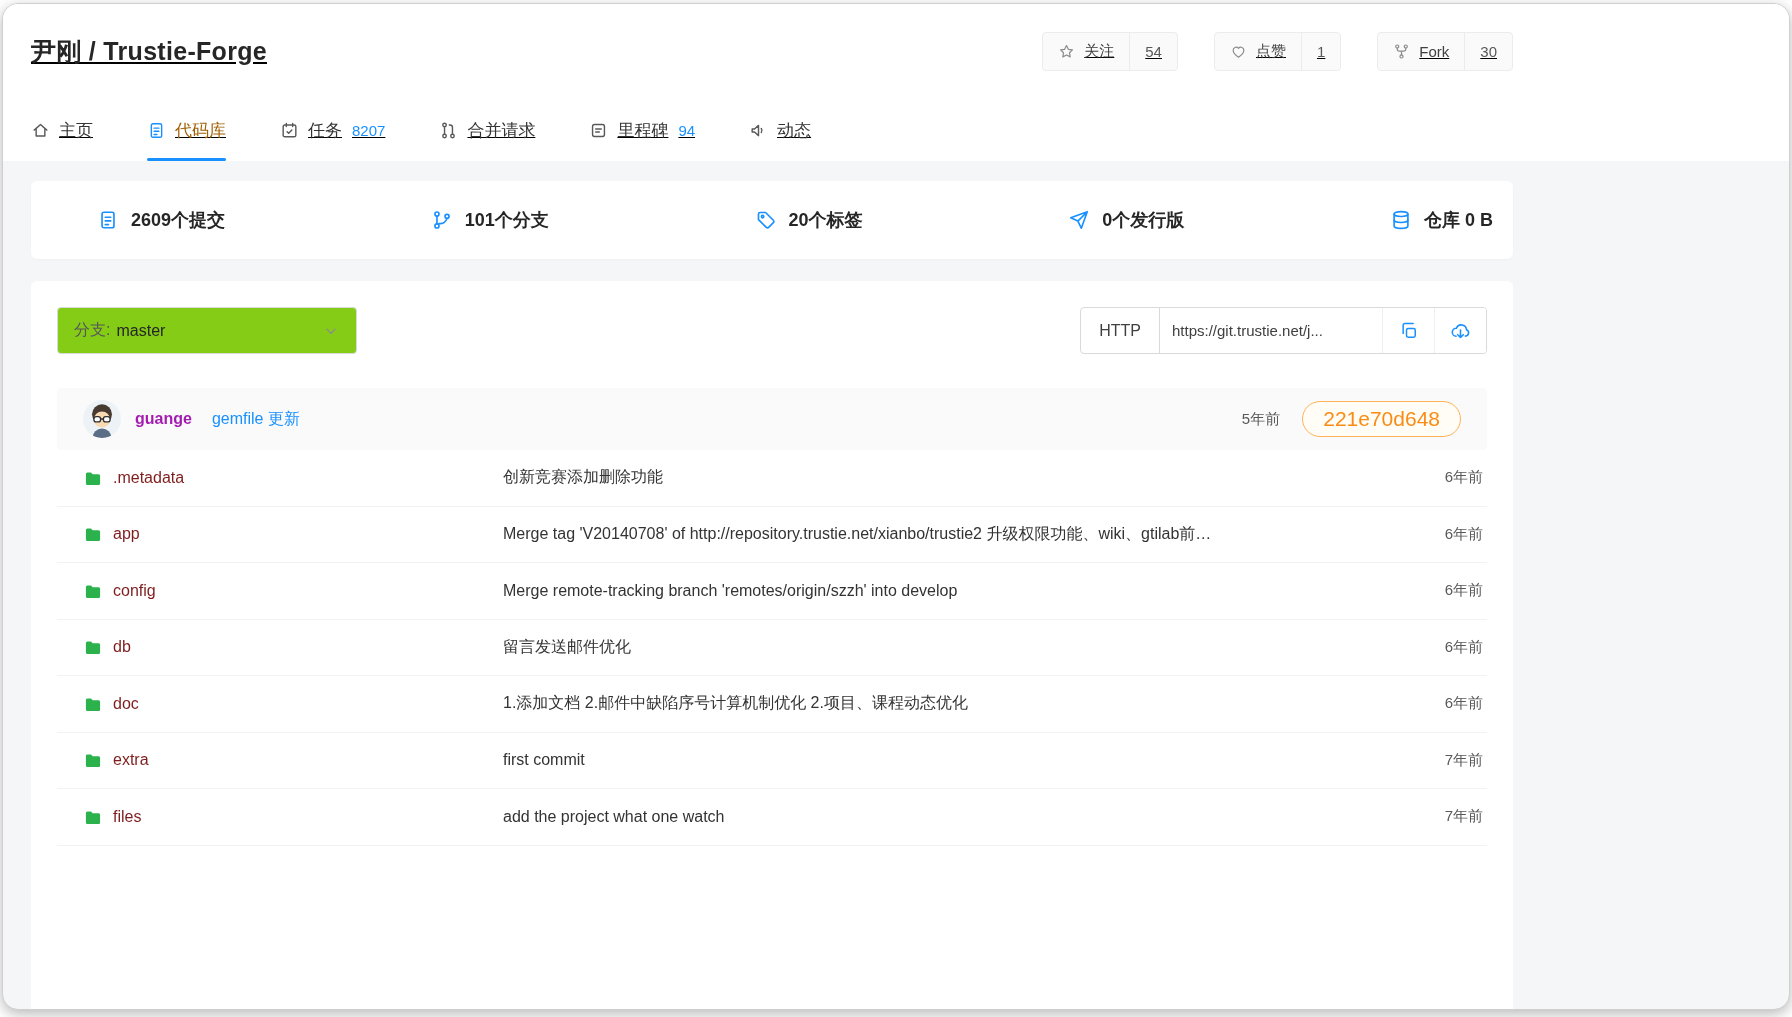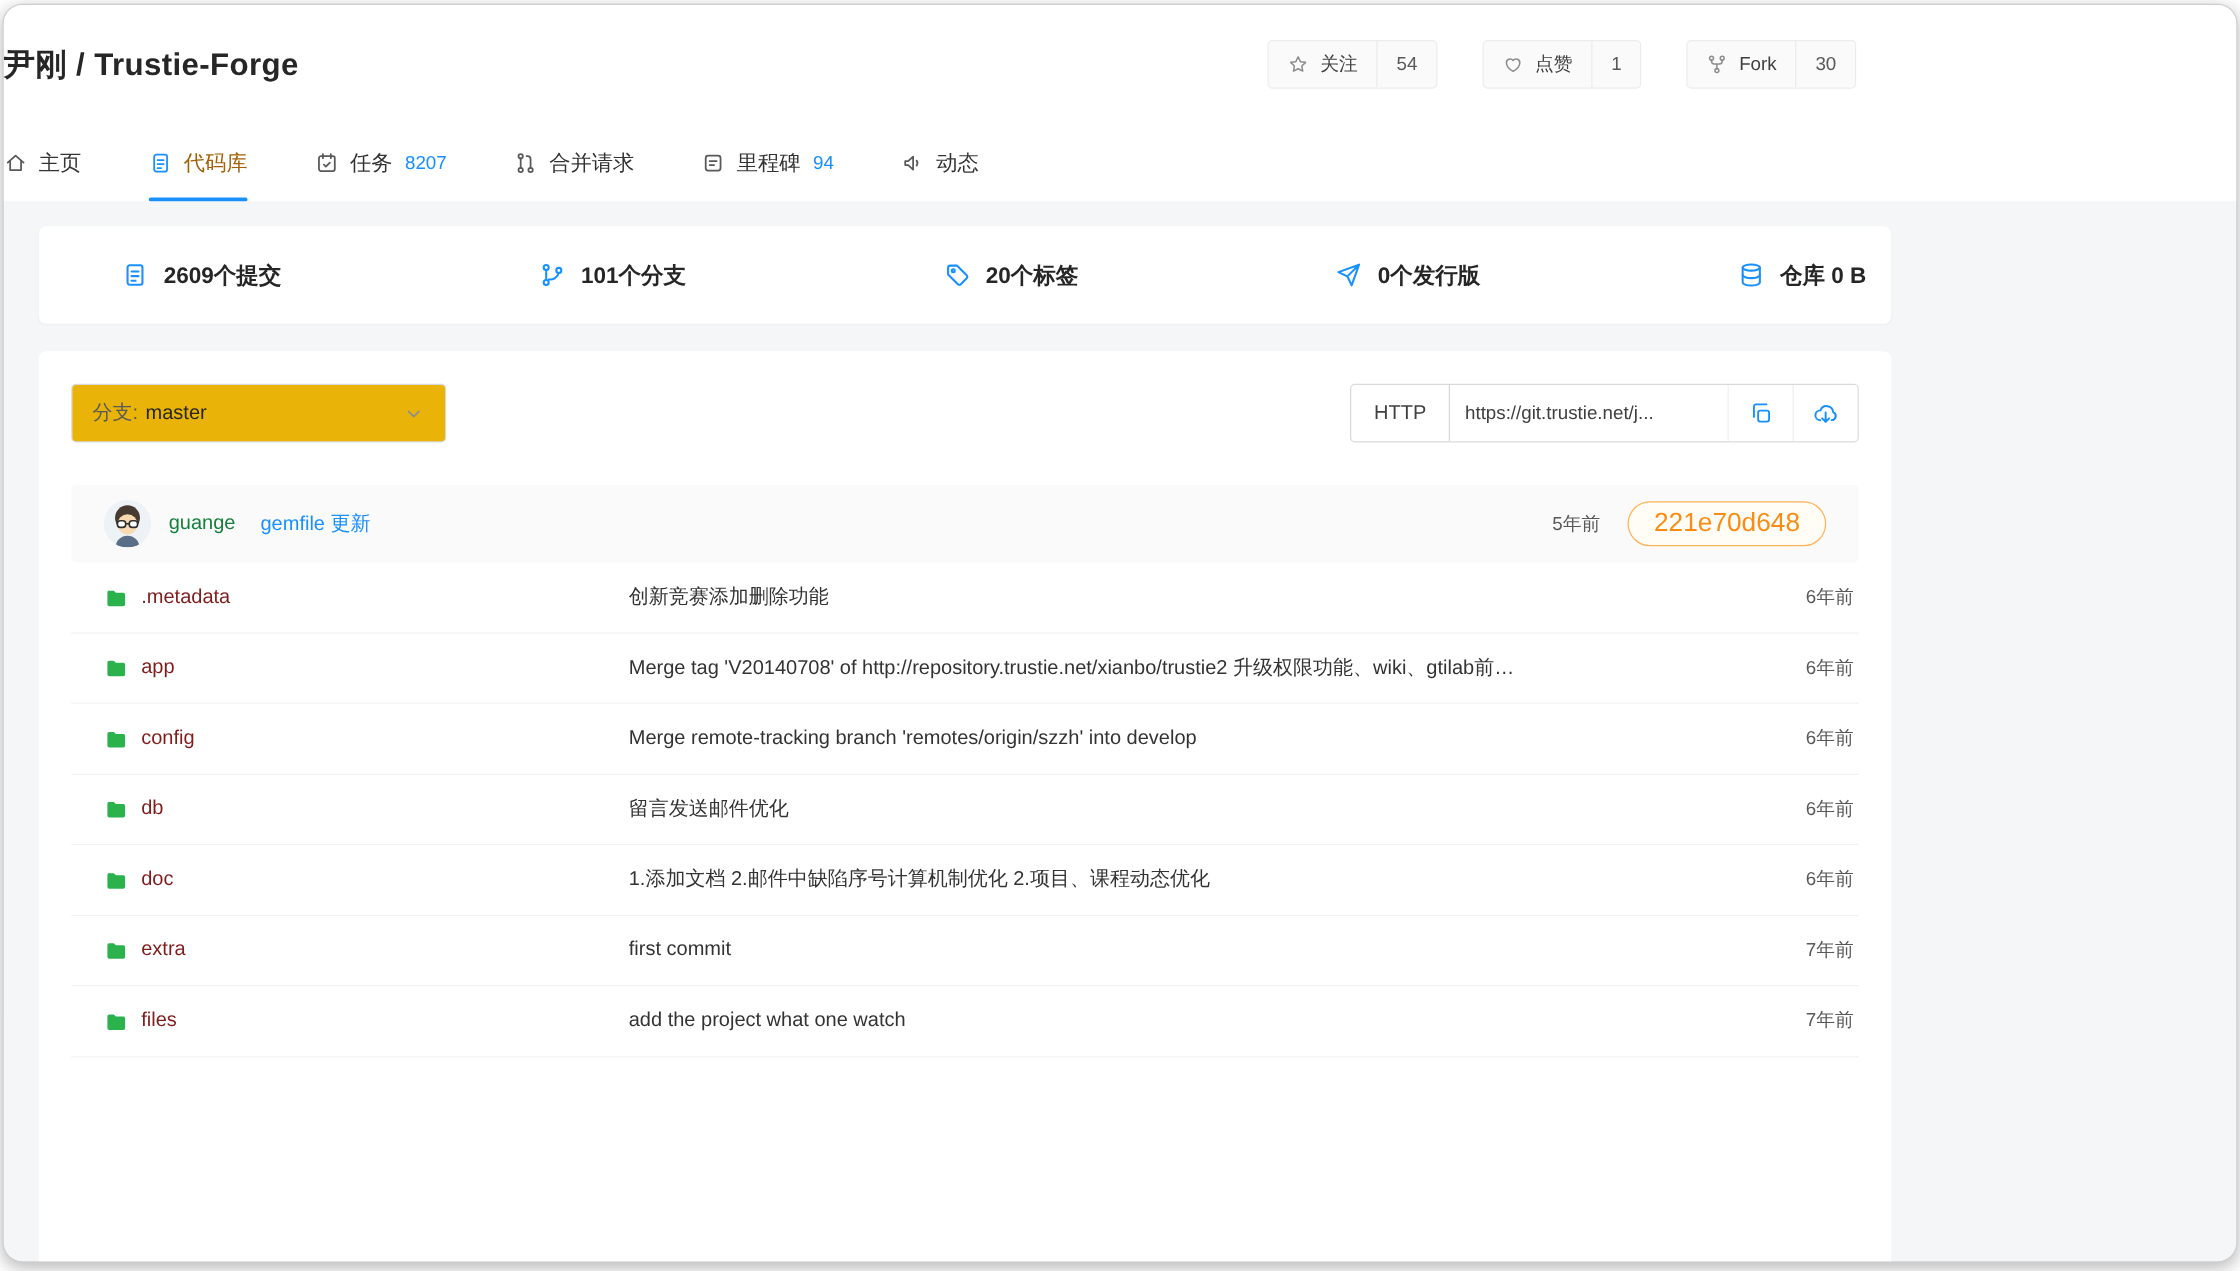--- a/index.html
+++ b/index.html
@@ -5,21 +5,21 @@
   * { box-sizing: border-box; margin: 0; padding: 0; }
   html,body { width:1792px; height:1017px; }
   body { font-family:"Liberation Sans", sans-serif; background:#fff; position:relative; }
   svg { display:block; }
 
   .window{ position:absolute; inset:3px 2px 7px 2px; border-radius:16px; border:1px solid #cfcfcf;
            box-shadow:0 4px 14px rgba(0,0,0,.28); overflow:hidden; background:#f5f6f8; }
 
   
   .header{ background:#fff; }
-  .header-inner{ width:1482px; }
+  .header-inner{ margin-left:28px; width:1482px;text-decoration:underline; }
   .header-top{ height:95px; display:flex; align-items:center; }
   .page-title{ font-size:25px; font-weight:600; color:#262626; letter-spacing:.3px; cursor:pointer; }
   .header-actions{ margin-left:auto; display:flex; gap:36px; }
   .pill{ display:flex; align-items:stretch; border:1px solid #ececec; background:#fafafa;
          border-radius:4px; overflow:hidden; font-size:15px; color:#404040; }
   .pill-main{ display:flex; align-items:center; gap:9px; padding:0 15px; height:37px; cursor:pointer; }
   .pill-main svg{ color:#8c8c8c; }
   .pill-count{ display:flex; align-items:center; justify-content:center; padding:0 15px;
                border-left:1px solid #ececec; color:#595959; min-width:34px; cursor:pointer; }
 
@@ -37,39 +37,39 @@
                display:flex; align-items:center; justify-content:space-between;
                padding:0 20px 0 66px; box-shadow:0 1px 2px rgba(0,0,0,.03); }
   .stat{ display:flex; align-items:center; gap:12px; font-size:18px; font-weight:600; color:#262626; cursor:pointer; }
   .stat svg{ color:#1890ff; }
 
   
   .main-card{ margin:22px 0 0 28px; width:1482px; min-height:740px; background:#fff;
               border-radius:6px; padding:26px 26px 0; }
 
   .toolbar{ display:flex; align-items:center; }
-  .branch-select{ width:300px; height:47px; border:1px solid #d9d9d9; border-radius:4px; background:#eab308;
+  .branch-select{ width:300px; height:47px; border:1px solid #d9d9d9; border-radius:4px; background:#84cc16;
                   display:flex; align-items:center; padding:0 16px; font-size:16px; cursor:pointer; }
   .branch-label{ color:#595959; margin-right:6px; }
   .branch-value{ color:#262626; }
   .branch-select .chev{ margin-left:auto; color:#8c8c8c; }
 
   .clone-group{ margin-left:auto; display:flex; align-items:stretch; height:47px;
                 border:1px solid #d9d9d9; border-radius:4px; overflow:hidden; background:#fff; }
   .proto-seg{ display:flex; align-items:center; padding:0 18px; font-size:16px; color:#404040;
               border-right:1px solid #d9d9d9; cursor:pointer; }
   .clone-input{ width:222px; border:none; outline:none; padding:0 12px; font-size:15px; color:#404040;
                 font-family:inherit; }
   .icon-btn{ width:52px; display:flex; align-items:center; justify-content:center; color:#1890ff;
              cursor:pointer; border-left:1px solid #efefef; background:#fff; }
 
   .commit-bar{ margin-top:34px; height:62px; background:#fafafa; border-radius:4px;
                display:flex; align-items:center; padding:0 26px; }
   .avatar{ width:38px; height:38px; border-radius:50%; overflow:hidden; flex:none; cursor:pointer; }
-  .commit-author{ margin-left:14px; font-size:16px; font-weight:400; color:#15803d; cursor:pointer; }
+  .commit-author{ margin-left:14px; font-size:16px; font-weight:700; color:#a21caf; cursor:pointer; }
   .commit-msg{ margin-left:20px; font-size:16px; color:#1890ff; cursor:pointer; }
   .commit-right{ margin-left:auto; display:flex; align-items:center; gap:22px; }
   .commit-age{ font-size:15px; color:#595959; }
   .commit-hash{ font-size:21px; color:#fa8c16; border:1px solid #ffb257; background:#fffdf6;
                 padding:5px 20px; border-radius:999px; cursor:pointer; }
 
   .file-row{ display:grid; grid-template-columns:446px 1fr 90px; align-items:center;
              height:56.5px; border-bottom:1px solid #f2f2f2; }
   .fr-name{ display:flex; align-items:center; gap:10px; padding-left:26px; font-size:16px;
             color:#7f1d1d; cursor:pointer; }

